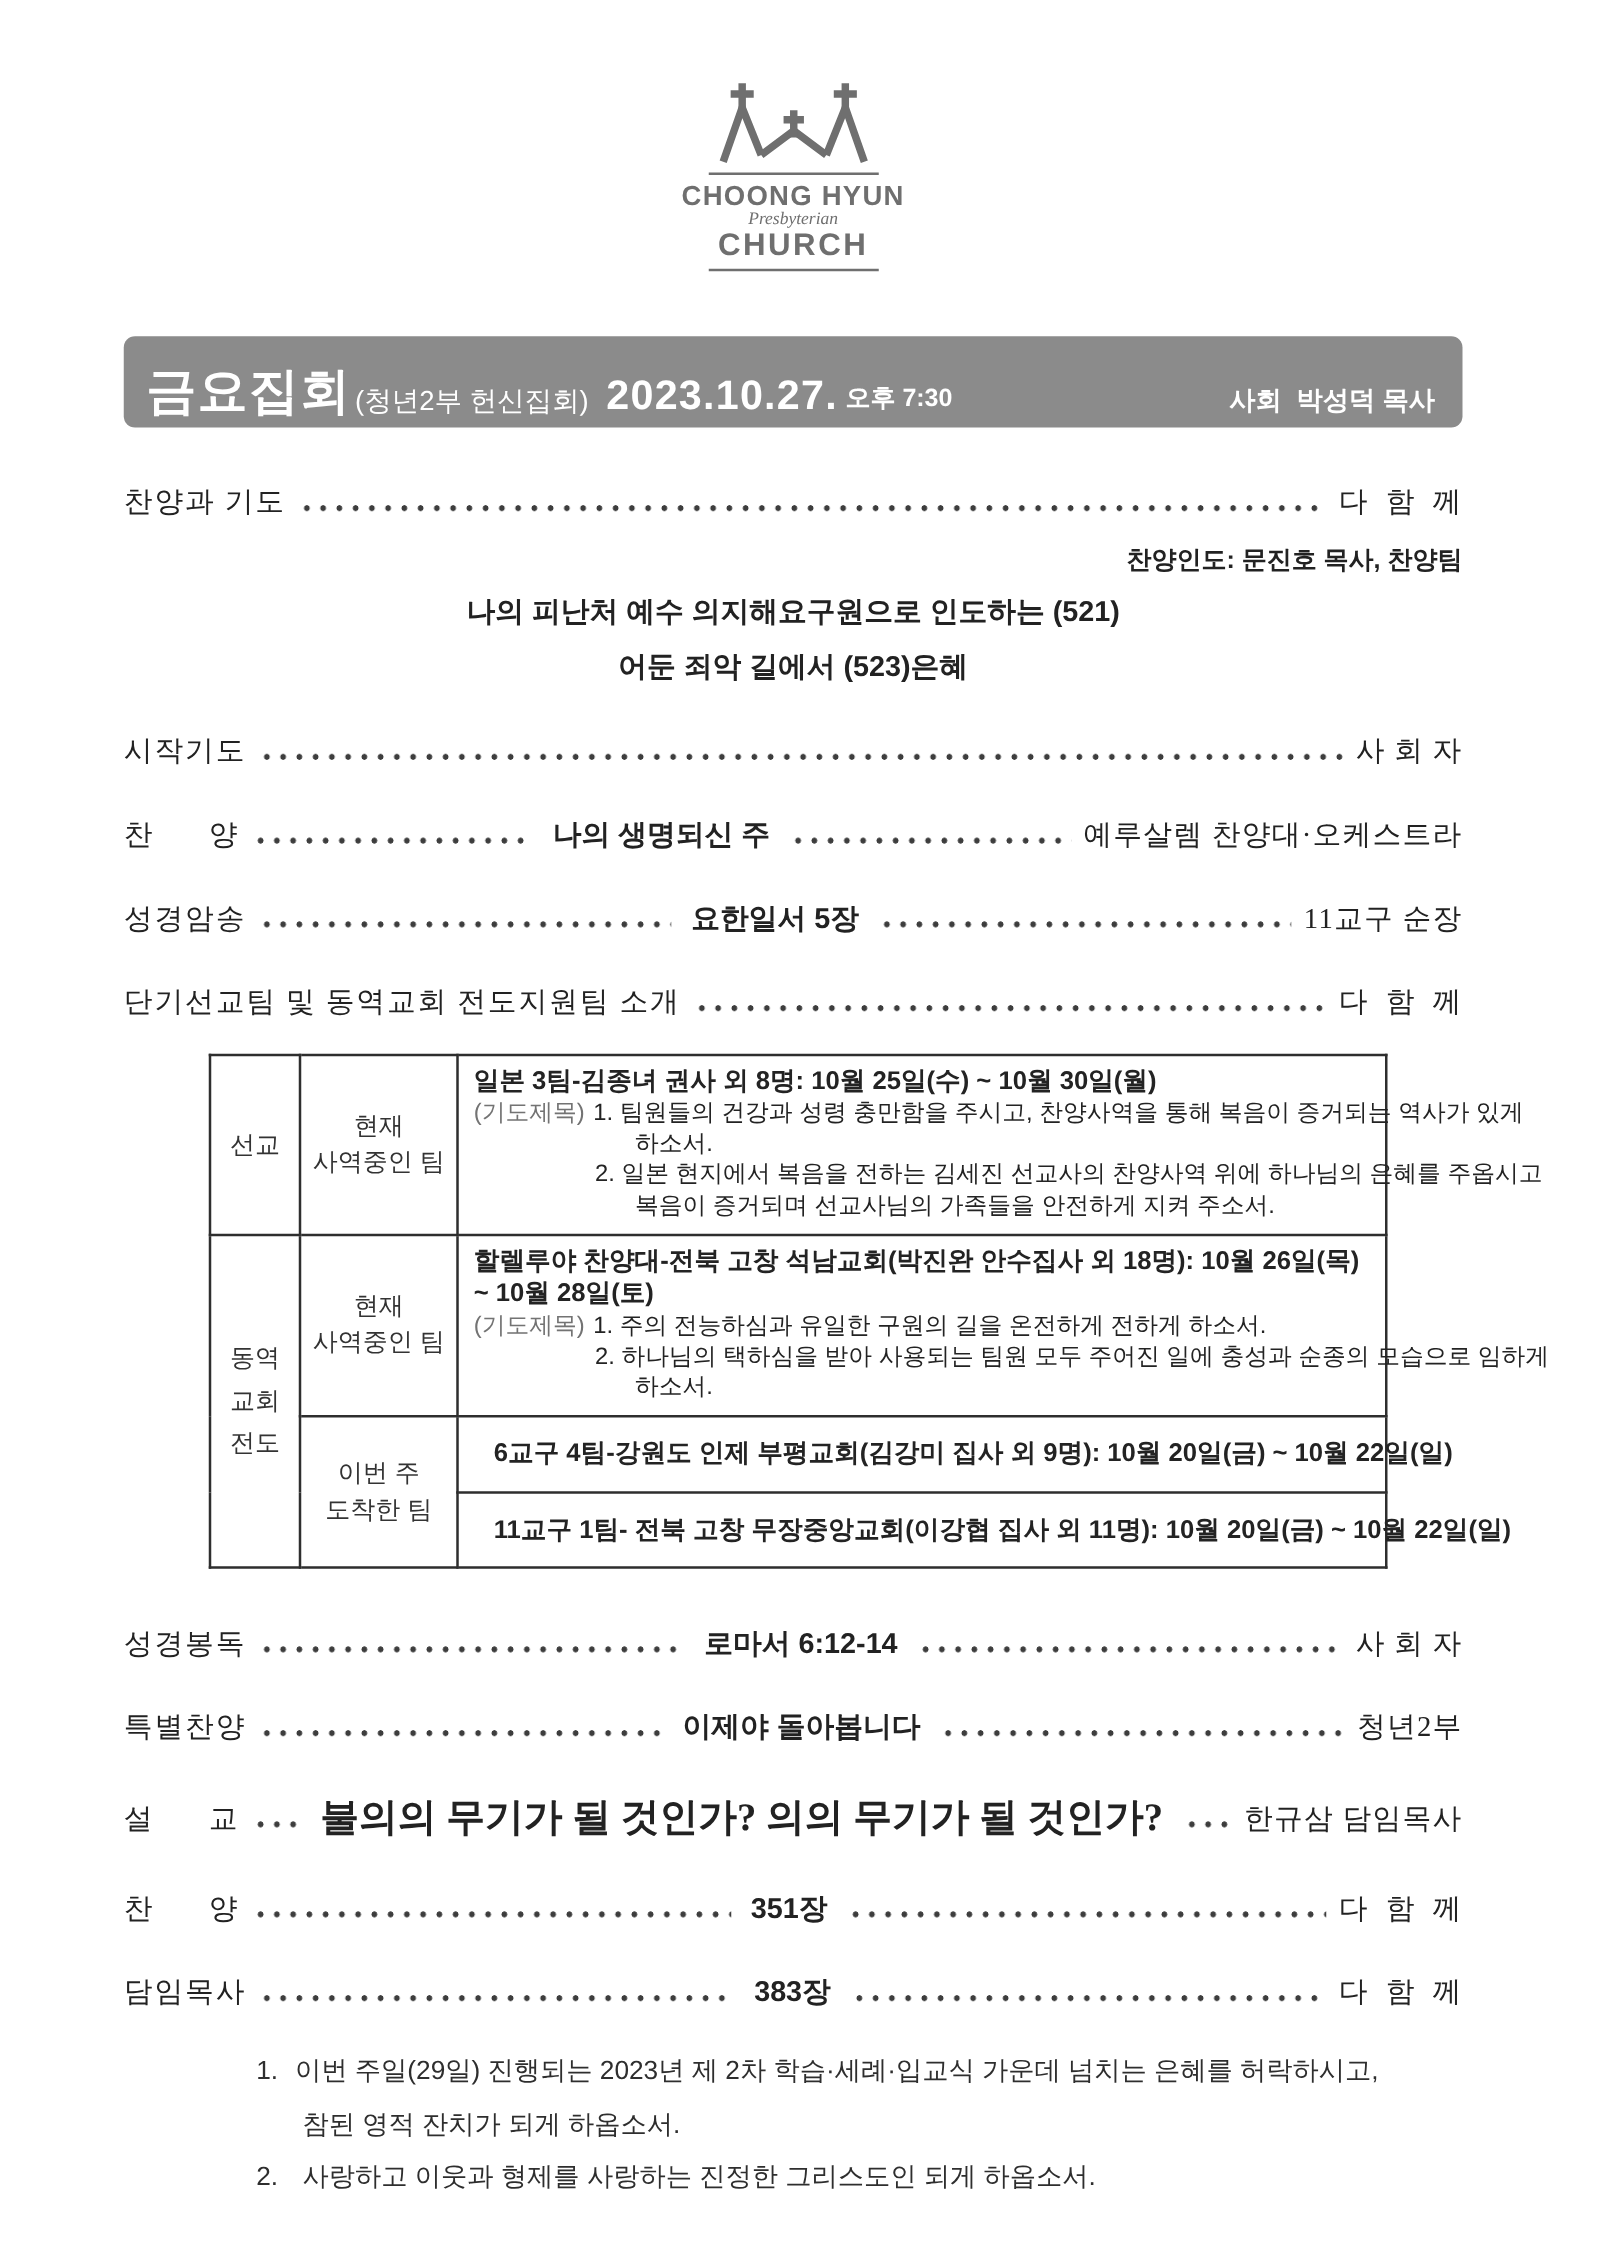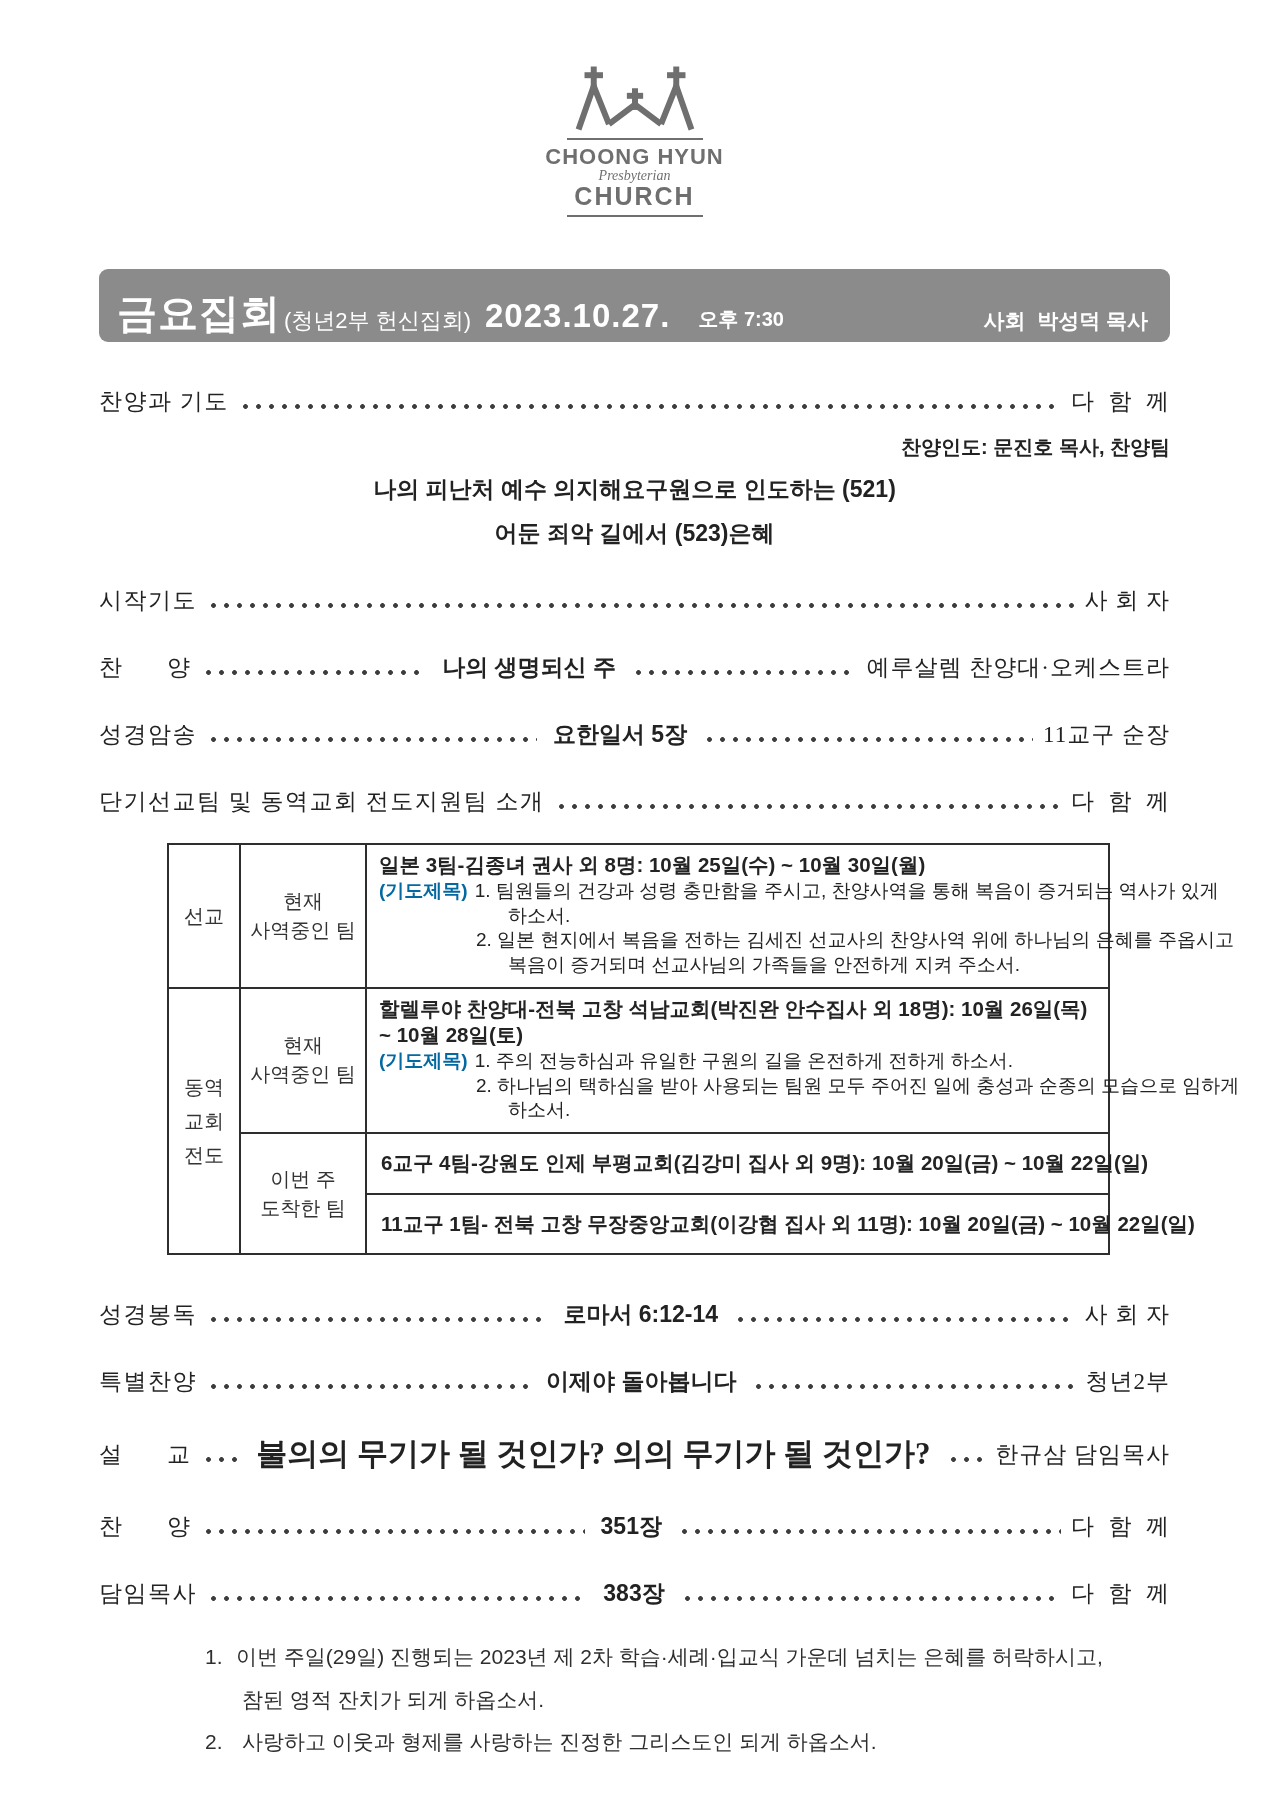--- a/index.html
+++ b/index.html
@@ -19,21 +19,21 @@
   .logo-church{font-weight:700;font-size:25px;letter-spacing:2px;line-height:1.05;margin-bottom:4px;}
 
   
   .title-bar{
     margin-top:50px;height:73px;background:#8b8b8b;border-radius:9px;
     display:flex;align-items:flex-end;padding:0 22px 9px 18px;box-sizing:border-box;color:#ffffff;
   }
   .tb-title{font-weight:800;font-size:40px;line-height:1;letter-spacing:1px;}
   .tb-sub{font-weight:400;font-size:22px;line-height:1.1;margin-left:3px;}
   .tb-date{font-weight:800;font-size:33px;line-height:1.05;margin-left:14px;letter-spacing:1px;}
-  .tb-time{font-weight:700;font-size:20px;line-height:1.2;margin-left:28px;margin-bottom:2px;}
+  .tb-time{font-weight:700;font-size:20px;line-height:1.2;margin-left:6px;margin-bottom:2px;}
   .tb-mod{font-weight:700;font-size:21px;line-height:1.2;margin-left:auto;white-space:pre;}
 
   
   .o-row{display:flex;align-items:center;margin-top:36px;font-size:23px;color:#222;}
   .rows-first .o-row:first-child{margin-top:44px;}
   .o-label{font-family:"Liberation Serif", serif;letter-spacing:1.5px;white-space:pre;flex:0 0 auto;}
   .o-right{font-family:"Liberation Serif", serif;letter-spacing:1px;white-space:pre;flex:0 0 auto;}
   .o-center{font-weight:700;margin:0 6px;white-space:pre;flex:0 0 auto;}
   .o-center.big{font-family:"Liberation Serif", serif;font-size:31px;}
   .o-dots{
@@ -47,24 +47,24 @@
   .song-line{display:flex;justify-content:center;font-weight:700;font-size:23px;margin-top:13px;color:#222;}
 
   
   .m-table{margin:26px 0 0 68px;border-collapse:collapse;width:943px;color:#232323;table-layout:fixed;}
   .m-table td{border:2px solid #2e2e2e;vertical-align:middle;}
   .m-table .c1{width:68px;text-align:center;white-space:pre-line;font-size:20px;line-height:1.7;color:#333;}
   .m-table .c2{width:122px;text-align:center;white-space:pre-line;font-size:20px;line-height:1.45;color:#333;}
   .m-table .c3{padding:7px 10px 9px 12px;font-size:19px;line-height:1.3;vertical-align:top;}
   .mt-head{font-weight:700;font-size:20.5px;}
   .mt-line{white-space:pre;}
-  .mt-line .pre{color:#0369a1;margin-right:7px;font-weight:bold;}
+  .mt-line .pre{color:#737373;margin-right:7px;}
   .mt-line.lvl1{margin-left:97px;}
   .mt-line.lvl2{margin-left:129px;}
-  .m-table .single{font-weight:700;font-size:20.5px;padding:16px 10px 16px 14px;vertical-align:middle;white-space:pre;}
+  .m-table .single{font-weight:700;font-size:20.5px;padding:16px 10px 16px 28px;vertical-align:middle;white-space:pre;}
 
   
   .joint{margin:34px 0 0 106px;font-size:21px;color:#2e2e2e;}
   .jp-item{position:relative;padding-left:31px;}
   .jp-num{position:absolute;left:0;top:0;line-height:1.3;}
   .jp-line{line-height:1.3;margin-bottom:15px;}
   .jp-line.cont{margin-left:6px;}
 </style>
 </head>
 <body>

